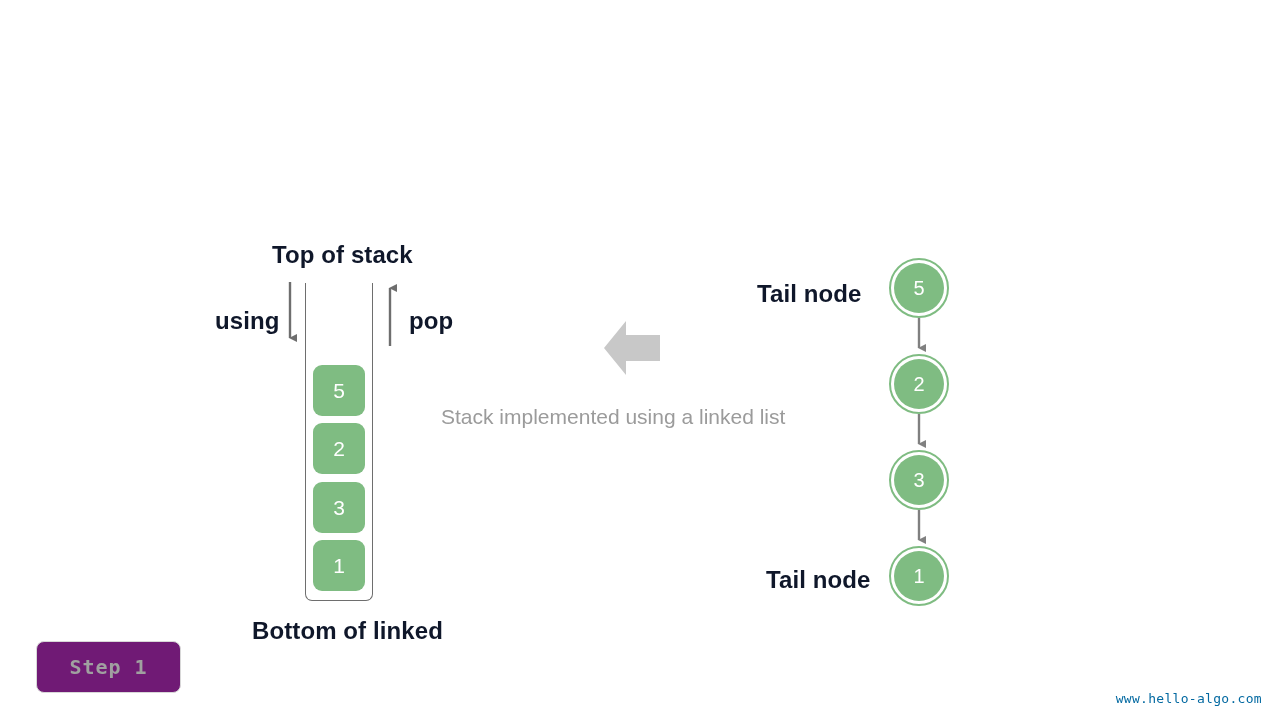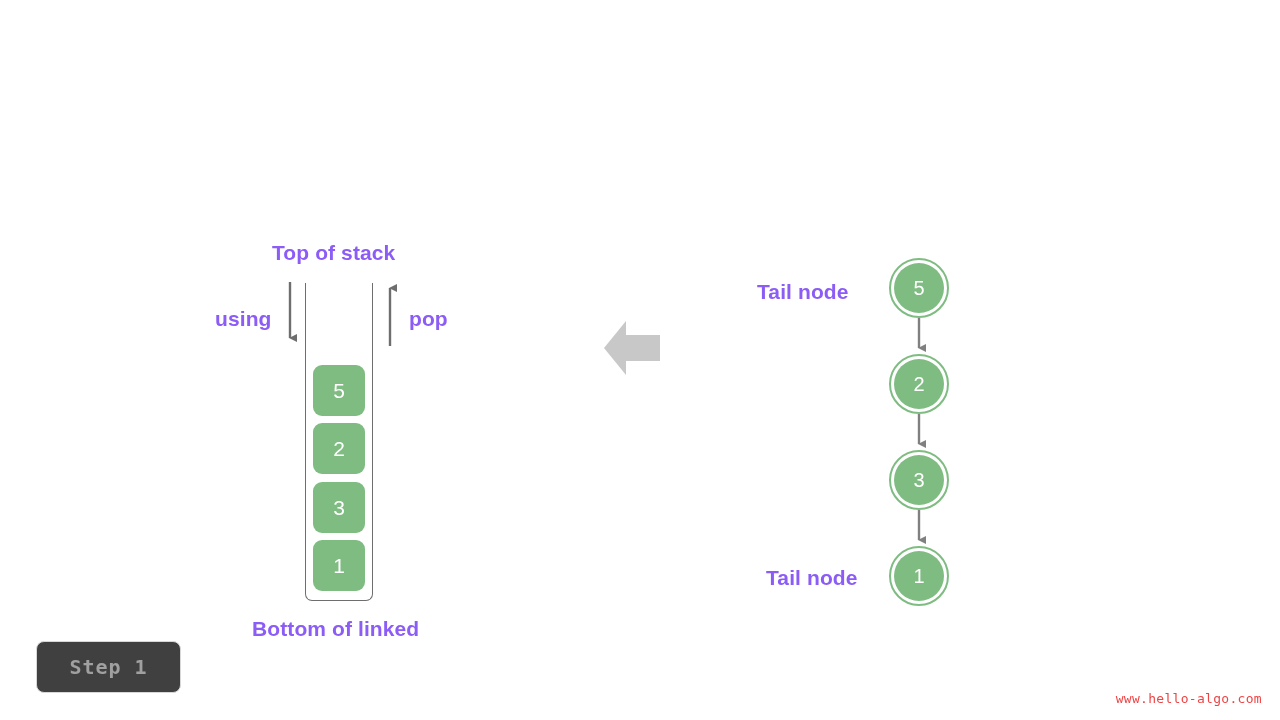--- a/index.html
+++ b/index.html
@@ -21,23 +21,23 @@
     left: 0; top: 0;
     width: 1280px;
     height: 720px;
   }
 
   
   .abs { position: absolute; }
 
   
   .label-bold {
-    font-size: 21px;
+    font-size: 24px;
     font-weight: bold;
-    color: #8b5cf6;
+    color: #0f172a;
     white-space: nowrap;
     letter-spacing: 0.1px;
   }
 
   .caption {
     font-size: 21px;
     font-weight: normal;
     color: #9b9b9b;
     white-space: nowrap;
   }
@@ -100,39 +100,39 @@
   }
 
   
   #step-badge {
     left: 36px;
     top: 641px;
     width: 145px;
     height: 52px;
     border: 1.4px solid #d8d8d8;
     border-radius: 8px;
-    background: #404040;
+    background: #701a75;
     display: flex;
     align-items: center;
     justify-content: center;
     font-family: "DejaVu Sans Mono", monospace;
     font-size: 20px;
     font-weight: bold;
     color: #a0a0a0;
     letter-spacing: 1px;
     box-sizing: border-box;
   }
 
   
   #watermark {
     right: 18px;
     bottom: 14px;
     font-family: "DejaVu Sans Mono", monospace;
     font-size: 13px;
-    color: #ef4444;
+    color: #0369a1;
     letter-spacing: 0.3px;
   }
 
   svg { display: block; overflow: visible; }
 </style>
 </head>
 <body>
 
 <div class="stage">
 
@@ -166,20 +166,21 @@
   <div class="stack-box" style="top:423px;">2</div>
   <div class="stack-box" style="top:482px;">3</div>
   <div class="stack-box" style="top:540px;">1</div>
 
   <div class="abs label-bold" style="left:252px; top:617px;">Bottom of linked</div>
 
   <svg class="abs" style="left:602px; top:318px;" width="60" height="60">
     <path d="M58,17 L24,17 L24,3 L2,30 L24,57 L24,43 L58,43 Z" fill="#c8c8c8"></path>
   </svg>
 
+  <div class="abs caption" style="left:441px; top:405px;">Stack implemented using a linked list</div>
 
   <div class="abs label-bold" style="left:757px; top:280px;">Tail node</div>
 
   <div class="ll-node" style="left:889px; top:258px;">
     <span class="inner">5</span>
   </div>
 
   <svg class="abs" style="left:908px; top:316px;" width="22" height="44">
     <defs>
       <marker id="mk-l1" markerWidth="8" markerHeight="8" refX="4" refY="7" orient="auto" markerUnits="userSpaceOnUse">

